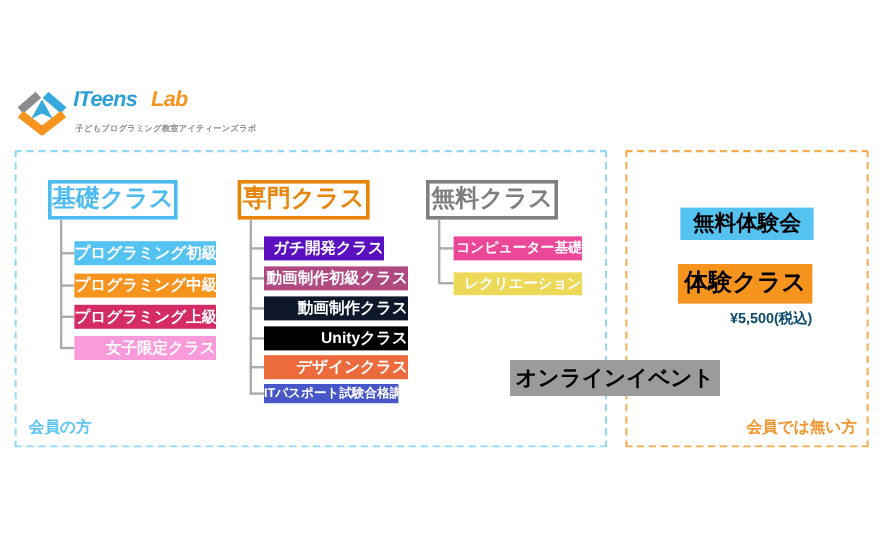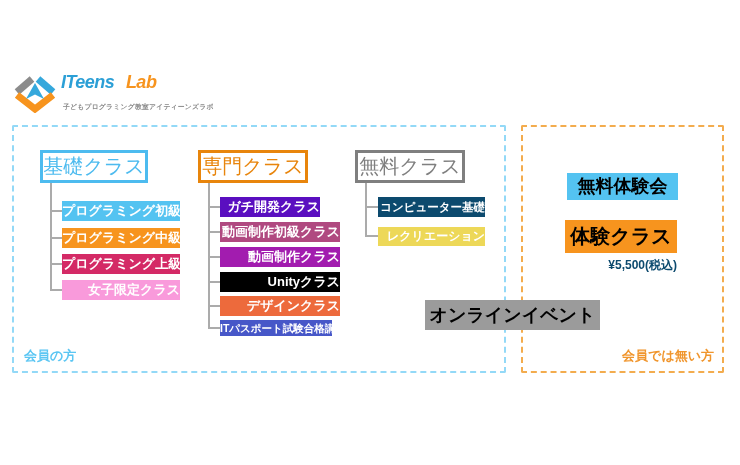--- a/index.html
+++ b/index.html
@@ -11,21 +11,21 @@
   
   .brand{font-style:italic;font-weight:bold;font-size:18px;letter-spacing:-0.5px;white-space:nowrap;}
   .brand .b2{margin-left:7px;}
   .tagline{font-size:6.8px;font-weight:bold;color:#898989;letter-spacing:0.25px;white-space:nowrap;}
   
   .panel{border:2px dashed;border-radius:2px;z-index:1;}
   .panel-label{font-size:13px;font-weight:bold;white-space:nowrap;}
   
   .tree-header{
     border:3px solid currentColor;background:#fff;
-    font-size:20px;font-weight:normal;text-align:center;
+    font-size:20px;font-weight:bold;text-align:center;
     height:33px;line-height:27px;white-space:nowrap;z-index:2;
   }
   .vline{width:2px;background:#ABABAB;}
   .hline{height:2px;background:#ABABAB;}
   .class-item{
     color:#fff;font-weight:bold;text-align:right;white-space:nowrap;
     height:20px;line-height:20px;font-size:13px;overflow:hidden;z-index:2;
   }
   .badge{
     color:#000000;font-weight:bold;text-align:center;white-space:nowrap;z-index:3;
@@ -67,30 +67,30 @@
   <div class="abs tree-header" style="left: 198px; top: 150px; width: 110px; color: rgb(232, 133, 12);">専門クラス</div>
   <div class="abs vline" style="left:208px;top:183px;height:145px;"></div>
   <div class="abs hline" style="left:208px;top:206px;width:12px;"></div>
   <div class="abs hline" style="left:208px;top:231px;width:12px;"></div>
   <div class="abs hline" style="left:208px;top:256px;width:12px;"></div>
   <div class="abs hline" style="left:208px;top:281px;width:12px;"></div>
   <div class="abs hline" style="left:208px;top:305px;width:12px;"></div>
   <div class="abs hline" style="left:208px;top:327px;width:12px;"></div>
   <div class="abs class-item" style="left: 220px; top: 197px; width: 100px; background: rgb(90, 15, 192);">ガチ開発クラス</div>
   <div class="abs class-item" style="left: 220px; top: 222px; width: 120px; background: rgb(176, 73, 128);">動画制作初級クラス</div>
-  <div class="abs class-item" style="left: 220px; top: 247px; width: 120px; background: #a21caf;">動画制作クラス</div>
+  <div class="abs class-item" style="left: 220px; top: 247px; width: 120px; background: #0f172a;">動画制作クラス</div>
   <div class="abs class-item" style="left: 220px; top: 272px; width: 120px; background: rgb(0, 0, 0);">Unityクラス</div>
   <div class="abs class-item" style="left: 220px; top: 296px; width: 120px; background: rgb(237, 106, 60);">デザインクラス</div>
   <div class="abs class-item" style="left: 220px; top: 320px; width: 112px; height: 16px; line-height: 16px; font-size: 10.5px; background: rgb(71, 87, 200);">ITパスポート試験合格講座</div>
 
   <div class="abs tree-header" style="left: 355px; top: 150px; width: 110px; color: rgb(127, 127, 127);">無料クラス</div>
   <div class="abs vline" style="left:365px;top:183px;height:53px;"></div>
   <div class="abs hline" style="left:365px;top:206px;width:13px;"></div>
   <div class="abs hline" style="left:365px;top:235px;width:13px;"></div>
-  <div class="abs class-item" style="left: 378px; top: 197px; width: 107px; font-size: 11.5px; background: #0c4a6e;">コンピューター基礎</div>
+  <div class="abs class-item" style="left: 378px; top: 197px; width: 107px; font-size: 11.5px; background: #ec4899;">コンピューター基礎</div>
   <div class="abs class-item" style="left: 378px; top: 227px; width: 107px; height: 19px; line-height: 19px; font-size: 12px; background: rgb(237, 216, 88);">レクリエーション</div>
 
   <div class="abs badge" style="left: 425px; top: 300px; width: 175px; height: 30px; line-height: 30px; font-size: 18px; background: rgb(155, 155, 155);">オンラインイベント</div>
 
   <div class="abs panel" style="left: 521px; top: 125px; width: 203px; height: 248px; border-color: rgb(243, 172, 78);">
     <div class="abs badge" style="left: 44px; top: 46px; width: 111px; height: 27px; line-height: 27px; font-size: 18px; background: rgb(84, 195, 241);">無料体験会</div>
     <div class="abs badge" style="left: 42px; top: 93px; width: 112px; height: 33px; line-height: 33px; font-size: 20px; background: rgb(247, 148, 30);">体験クラス</div>
     <div class="abs price" style="left: 42px; top: 130px; width: 112px; color: #0c4a6e;">¥5,500(税込)</div>
     <div class="abs panel-label" style="right: 8px; bottom: 6px; color: rgb(240, 149, 44);">会員では無い方</div>
   </div>

